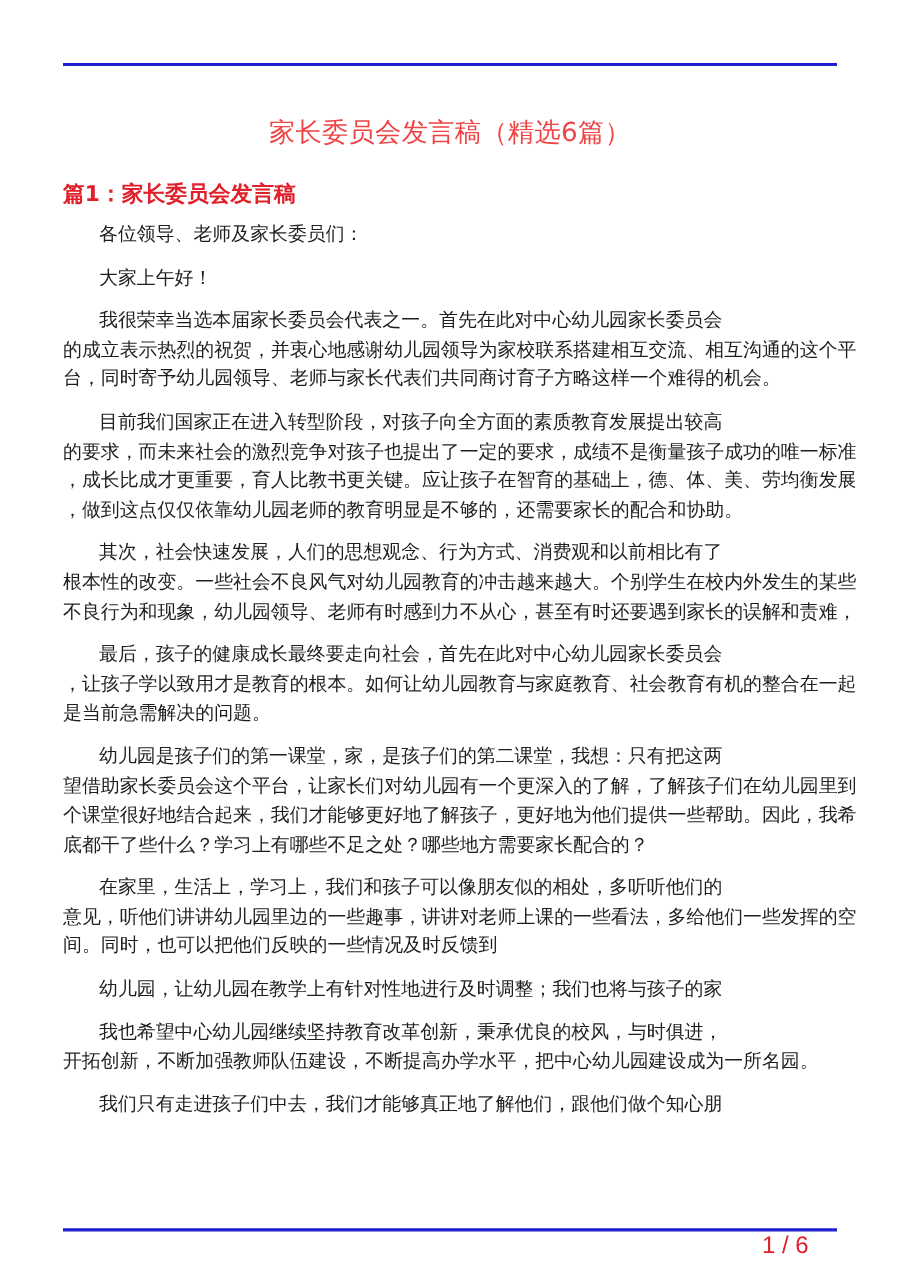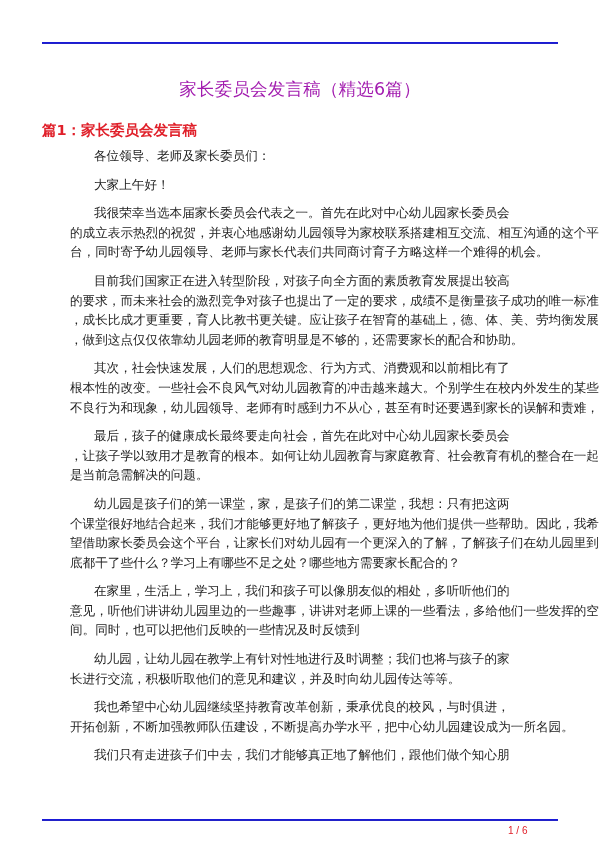--- a/index.html
+++ b/index.html
@@ -27,21 +27,21 @@
   .rule.bottom { top: 819px; }
 
   .doc-title {
     position: absolute;
     top: 78px;
     left: 0;
     width: 600px;
     text-align: center;
     font-size: 17.5px;
     line-height: 22px;
-    color: #a21caf;
+    color: #ef4444;
     letter-spacing: 0.2px;
   }
   .section-heading {
     position: absolute;
     top: 120px;
     left: 42px;
     font-size: 14.5px;
     line-height: 20px;
     font-weight: bold;
     color: #e0202a;
@@ -57,30 +57,29 @@
   }
   .para {
     margin: 0 0 9px 0;
     text-indent: 24px;
     word-break: break-all;
   }
   .para .ln {
     display: block;
     white-space: nowrap;
     text-indent: 0;
-    margin-left: 28px;
   }
   .para .ln.first {
     padding-left: 24px;
   }
   .page-number {
     position: absolute;
     top: 824px;
     left: 508px;
-    font-size: 10px;
+    font-size: 16px;
     line-height: 14px;
     color: #e0202a;
     font-family: "Liberation Sans", sans-serif;
   }
 </style>
 </head>
 <body>
 
 <div class="rule top"></div>
 
@@ -111,32 +110,31 @@
     <span class="ln">根本性的改变。一些社会不良风气对幼儿园教育的冲击越来越大。个别学生在校内外发生的某些</span>
     <span class="ln">不良行为和现象，幼儿园领导、老师有时感到力不从心，甚至有时还要遇到家长的误解和责难，</span>
   </p>
   <p class="para">
     <span class="ln first">最后，孩子的健康成长最终要走向社会，首先在此对中心幼儿园家长委员会</span>
     <span class="ln">，让孩子学以致用才是教育的根本。如何让幼儿园教育与家庭教育、社会教育有机的整合在一起</span>
     <span class="ln">是当前急需解决的问题。</span>
   </p>
   <p class="para">
     <span class="ln first">幼儿园是孩子们的第一课堂，家，是孩子们的第二课堂，我想：只有把这两</span>
+    <span class="ln">望借助家长委员会这个平台，让家长们对幼儿园有一个更深入的了解，了解孩子们在幼儿园里到</span>
     <span class="ln">个课堂很好地结合起来，我们才能够更好地了解孩子，更好地为他们提供一些帮助。因此，我希</span>
-    <span class="ln">望借助家长委员会这个平台，让家长们对幼儿园有一个更深入的了解，了解孩子们在幼儿园里到</span>
     <span class="ln">底都干了些什么？学习上有哪些不足之处？哪些地方需要家长配合的？</span>
   </p>
   <p class="para">
     <span class="ln first">在家里，生活上，学习上，我们和孩子可以像朋友似的相处，多听听他们的</span>
     <span class="ln">意见，听他们讲讲幼儿园里边的一些趣事，讲讲对老师上课的一些看法，多给他们一些发挥的空</span>
     <span class="ln">间。同时，也可以把他们反映的一些情况及时反馈到</span>
   </p>
   <p class="para">
     <span class="ln first">幼儿园，让幼儿园在教学上有针对性地进行及时调整；我们也将与孩子的家</span>
-    <span class="ln">长进行交流，积极听取他们的意见和建议，并及时向幼儿园传达等等。</span>
   </p>
   <p class="para">
     <span class="ln first">我也希望中心幼儿园继续坚持教育改革创新，秉承优良的校风，与时俱进，</span>
     <span class="ln">开拓创新，不断加强教师队伍建设，不断提高办学水平，把中心幼儿园建设成为一所名园。</span>
   </p>
   <p class="para">
     <span class="ln first">我们只有走进孩子们中去，我们才能够真正地了解他们，跟他们做个知心朋</span>
   </p>
 </div>
 

